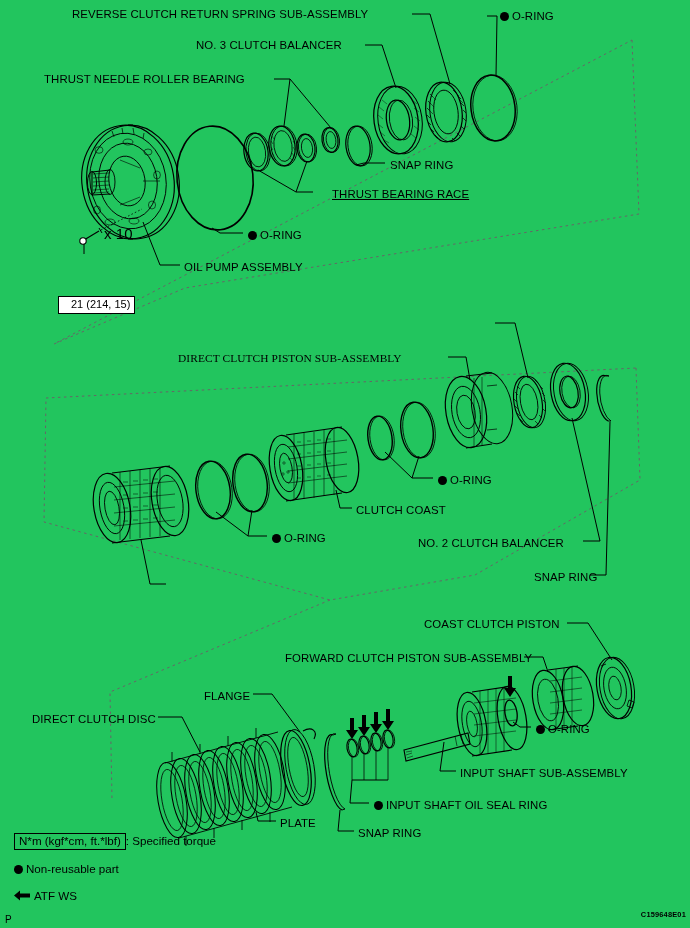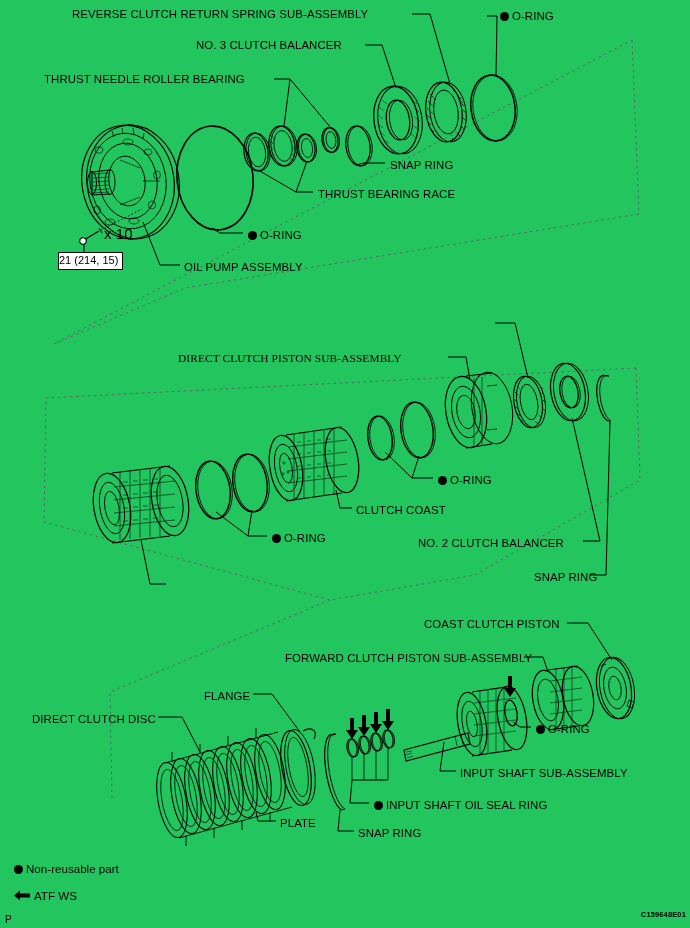--- a/index.html
+++ b/index.html
@@ -25,25 +25,26 @@
     position:absolute;
     font-size:11.4px;
     letter-spacing:0.1px;
     white-space:nowrap;
     line-height:12px;
     color:#000;
   }
   .torquebox{
     position:absolute;
     border:1.4px solid #000;
-    padding:1px 4px 2px 0;
+    padding:1px 4px 2px 12px;
     font-size:11px;
     white-space:nowrap;
     background:#fff;
     line-height:13px;
+    margin-top:44px;
   }
   .legendrow{
     position:absolute;
     font-size:11.6px;
     white-space:nowrap;
     line-height:14px;
   }
   .legendbox{
     display:inline-block;
     border:1.5px solid #000;
@@ -484,21 +485,21 @@
       <path d="M 354 831 L 338 831 L 340 810"></path>
     </g>
 
   </svg>
 
   <div class="lbl" style="left:72px;  top:8px;">REVERSE CLUTCH RETURN SPRING SUB-ASSEMBLY</div>
   <div class="lbl" style="left:500px; top:10px;"><span class="dot"></span><span>O-RING</span></div>
   <div class="lbl" style="left:196px; top:39px;">NO. 3 CLUTCH BALANCER</div>
   <div class="lbl" style="left:44px;  top:73px;">THRUST NEEDLE ROLLER BEARING</div>
   <div class="lbl" style="left:390px; top:159px;">SNAP RING</div>
-  <div class="lbl" style="left:318px; top:188px;">THRUST BEARING RACE</div>
+  <div class="lbl" style="left:332px; top:188px;text-decoration:underline;">THRUST BEARING RACE</div>
   <div class="lbl" style="left:248px; top:229px;"><span class="dot"></span><span>O-RING</span></div>
   <div class="lbl" style="left:184px; top:261px;">OIL PUMP ASSEMBLY</div>
 
   <div class="lbl" style="left:104px; top:228px; font-size:15px;">x 10</div>
   <div class="torquebox" style="left:58px; top:252px;">21 (214, 15)</div>
 
   <div class="lbl" style="left:178px; top:352px;font-family:Liberation Serif, serif;">DIRECT CLUTCH PISTON SUB-ASSEMBLY</div>
   <div class="lbl" style="left:438px; top:474px;"><span class="dot"></span><span>O-RING</span></div>
   <div class="lbl" style="left:356px; top:504px;">CLUTCH COAST</div>
   <div class="lbl" style="left:272px; top:532px;"><span class="dot"></span><span>O-RING</span></div>
@@ -508,20 +509,23 @@
   <div class="lbl" style="left:424px; top:618px;">COAST CLUTCH PISTON</div>
   <div class="lbl" style="left:252px; top:652px;padding-left:33px;">FORWARD CLUTCH PISTON SUB-ASSEMBLY</div>
   <div class="lbl" style="left:204px; top:690px;">FLANGE</div>
   <div class="lbl" style="left:32px;  top:713px;">DIRECT CLUTCH DISC</div>
   <div class="lbl" style="left:536px; top:723px;"><span class="dot"></span><span>O-RING</span></div>
   <div class="lbl" style="left:460px; top:767px;">INPUT SHAFT SUB-ASSEMBLY</div>
   <div class="lbl" style="left:374px; top:799px;"><span class="dot"></span><span>INPUT SHAFT OIL SEAL RING</span></div>
   <div class="lbl" style="left:280px; top:817px;">PLATE</div>
   <div class="lbl" style="left:358px; top:827px;">SNAP RING</div>
 
+  <div class="legendrow" style="left:14px; top:833px;">
+    <span class="legendbox">N*m (kgf*cm, ft.*lbf)</span><span>: Specified torque</span>
+  </div>
   <div class="legendrow" style="left:14px; top:862px;">
     <span class="dot"></span><span>Non-reusable part</span>
   </div>
   <div class="legendrow" style="left:14px; top:889px;">
     <span class="atfarrow">
       <svg width="16" height="11" viewBox="0 0 16 11">
           <path d="M 0 5.5 L 6 0.5 L 6 3.5 L 16 3.5 L 16 7.5 L 6 7.5 L 6 10.5 Z" fill="#000"></path>
         </svg>
     </span><span>ATF WS</span>
   </div>

